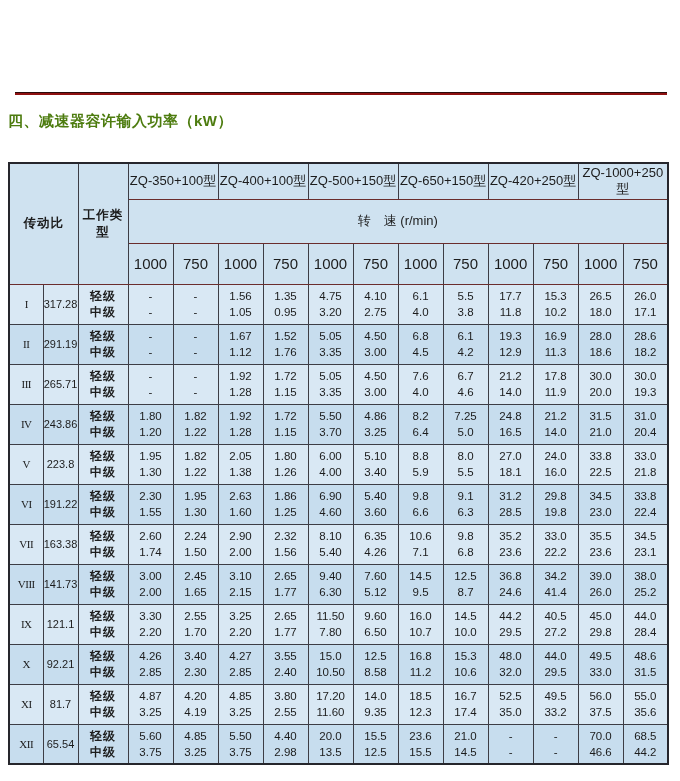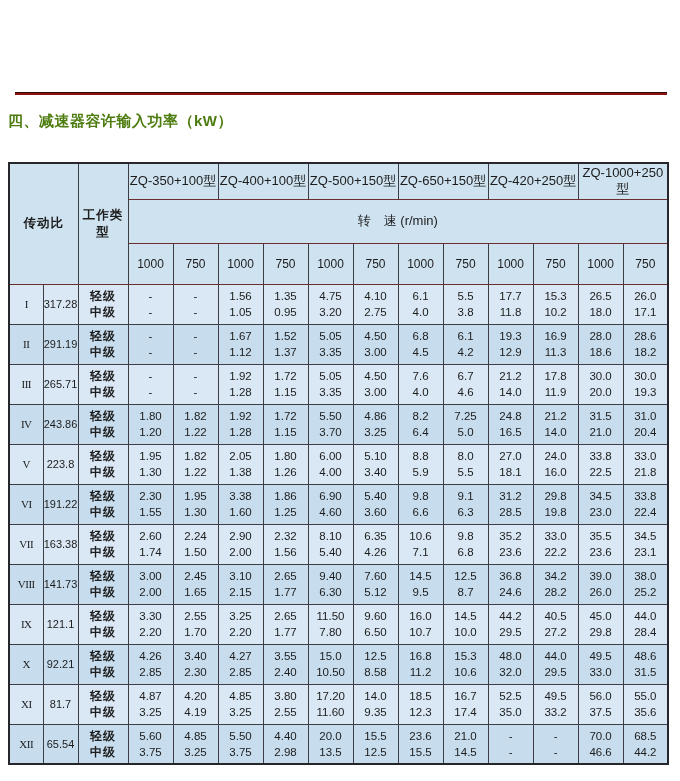--- a/index.html
+++ b/index.html
@@ -57,21 +57,21 @@
   
   tr.hdr-models{height:36px;}
   tr.hdr-speed{height:44px;}
   tr.hdr-rpm{height:41px;}
   .hdr-models th, .hdr-speed th{
     font-size:13px;
     background:var(--table-bg);
     border-bottom:1px solid var(--grid-red);
   }
   .hdr-rpm th{
-    font-size:12px;
+    font-size:15px;
     background:var(--table-bg);
     border-bottom:1px solid var(--grid-red);
   }
   th.corner{
     font-size:12.5px;
     font-weight:bold;
     background:var(--table-bg);
     letter-spacing:1px;
   }
   
@@ -218,21 +218,21 @@
         <td class="c-val">
           <div>-</div>
           <div>-</div>
         </td>
         <td class="c-val">
           <div>1.67</div>
           <div>1.12</div>
         </td>
         <td class="c-val">
           <div>1.52</div>
-          <div>1.37</div>
+          <div>1.76</div>
         </td>
         <td class="c-val">
           <div>5.05</div>
           <div>3.35</div>
         </td>
         <td class="c-val">
           <div>4.50</div>
           <div>3.00</div>
         </td>
         <td class="c-val">
@@ -437,21 +437,21 @@
         </td>
         <td class="c-val">
           <div>2.30</div>
           <div>1.55</div>
         </td>
         <td class="c-val">
           <div>1.95</div>
           <div>1.30</div>
         </td>
         <td class="c-val">
-          <div>3.38</div>
+          <div>2.63</div>
           <div>1.60</div>
         </td>
         <td class="c-val">
           <div>1.86</div>
           <div>1.25</div>
         </td>
         <td class="c-val">
           <div>6.90</div>
           <div>4.60</div>
         </td>
@@ -578,21 +578,21 @@
         <td class="c-val">
           <div>12.5</div>
           <div>8.7</div>
         </td>
         <td class="c-val">
           <div>36.8</div>
           <div>24.6</div>
         </td>
         <td class="c-val">
           <div>34.2</div>
-          <div>28.2</div>
+          <div>41.4</div>
         </td>
         <td class="c-val">
           <div>39.0</div>
           <div>26.0</div>
         </td>
         <td class="c-val">
           <div>38.0</div>
           <div>25.2</div>
         </td>
       </tr>

